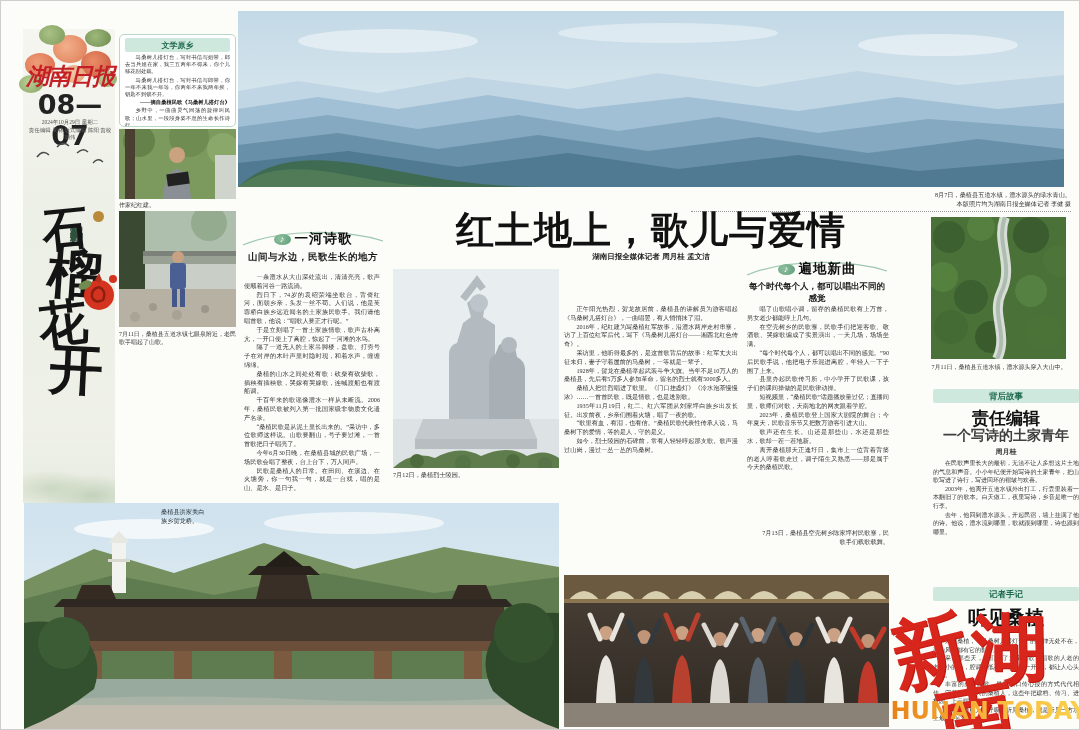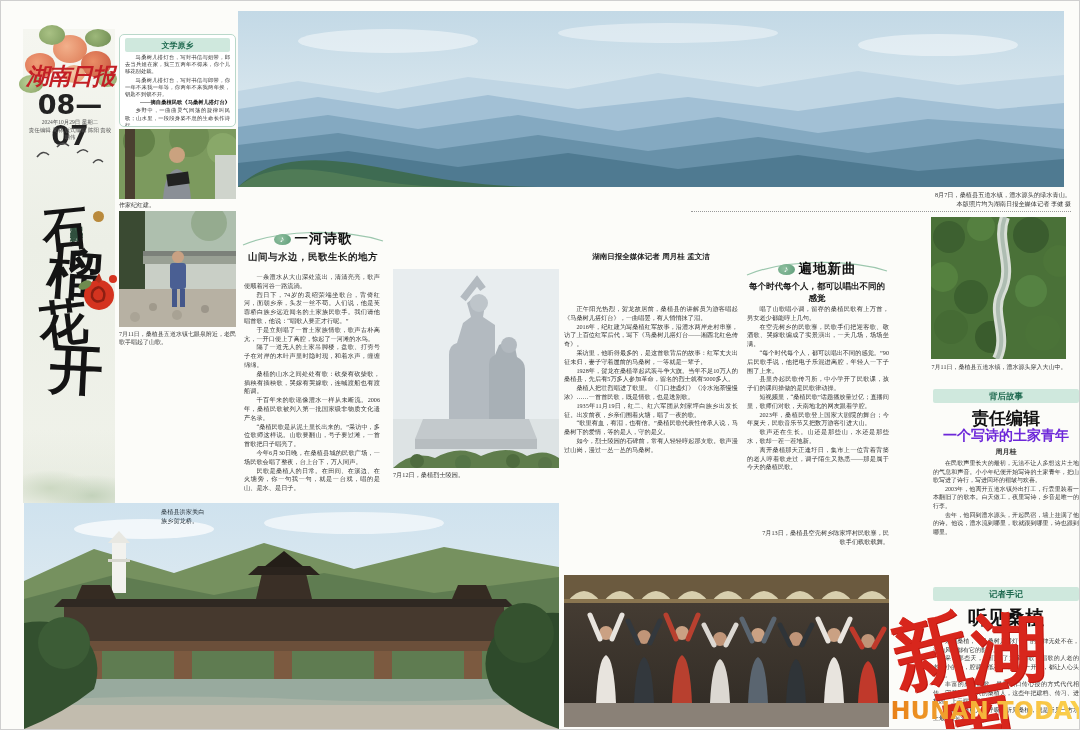--- a/index.html
+++ b/index.html
@@ -79,21 +79,21 @@
   #cap-stage{left:760px;top:528px;width:128px;text-align:right;font-size:6.2px;line-height:8.8px;color:#333;}
   #stage{left:563px;top:574px;width:325px;height:152px;}
   
   #forest{left:930px;top:216px;width:135px;height:142px;}
   #cap-forest{left:922px;top:362px;width:152px;text-align:center;font-size:6px;color:#333;}
   .railbar{width:146px;height:14px;background:#cfe8dd;color:#1f6a50;font-weight:900;font-size:8.5px;
            text-align:center;line-height:14px;border-radius:2px;
            font-family:"DejaVu Sans","Liberation Sans",sans-serif;}
   #s1bar{left:932px;top:388px;}
   #s1t1{left:932px;top:406px;width:146px;text-align:center;font-size:17px;font-weight:900;color:#111;}
-  #s1t2{left:932px;top:426px;width:146px;text-align:center;font-size:14px;font-weight:900;color:#6d28d9;}
+  #s1t2{left:932px;top:426px;width:146px;text-align:center;font-size:14px;font-weight:900;color:#404040;}
   #s1a{left:932px;top:446px;width:146px;text-align:center;font-size:7px;font-weight:700;color:#333;}
   #s1body{left:932px;top:458px;width:146px;height:126px;font-size:6px;line-height:8.6px;}
   #s2bar{left:932px;top:586px;}
   #s2t{left:932px;top:604px;width:146px;text-align:center;font-size:19px;font-weight:900;color:#111;}
   #s2a{left:932px;top:624px;width:146px;text-align:center;font-size:7px;font-weight:700;color:#333;}
   #s2body{left:932px;top:636px;width:146px;height:90px;font-size:6px;line-height:8.6px;}
   #logo{left:856px;top:612px;width:232px;text-align:center;transform:rotate(-6deg);z-index:5;}
   #logo span{display:inline-block;font-size:76px;font-weight:900;color:#d8261c;line-height:.9;
              font-family:"DejaVu Serif","Liberation Serif",serif;text-shadow:1px 1px 0 #c0170f;}
   #logo span:nth-child(1){transform:rotate(-8deg);}
@@ -210,20 +210,21 @@
       <path d="M0,152 L110,140 220,156 330,142 440,158 560,144 680,160 826,148 V176 H0 Z" fill="#4f7a91"></path>
       <path d="M0,176 C40,138 100,148 160,160 C220,172 260,176 310,176 Z" fill="#3e6b52"></path>
       <path d="M0,176 C30,152 70,156 120,166 C160,174 190,176 220,176 Z" fill="#557f58" opacity=".8"></path>
     </svg>
   </div>
   <div id="pan-cap" class="abs">
     <div>8月7日，桑植县五道水镇，澧水源头的绿水青山。</div>
     <div>本版照片均为湖南日报全媒体记者 李健 摄</div>
   </div>
 
+  <div id="headline" class="abs">红土地上，歌儿与爱情</div>
   <div id="byline" class="abs">湖南日报全媒体记者 周月桂 孟文洁</div>
 
   <div id="sec1" class="abs sec">
     <svg class="curve" viewBox="0 0 144 20" preserveAspectRatio="none">
       <path d="M2,18 C40,2 104,2 142,14" stroke="#9cc7ae" stroke-width="1.2" fill="none"></path>
       </svg>
     <div class="trow"><span class="blob">♪</span>
       <span class="t">一河诗歌</span></div>
     <div class="sub">山间与水边，民歌生长的地方</div>
   </div>

